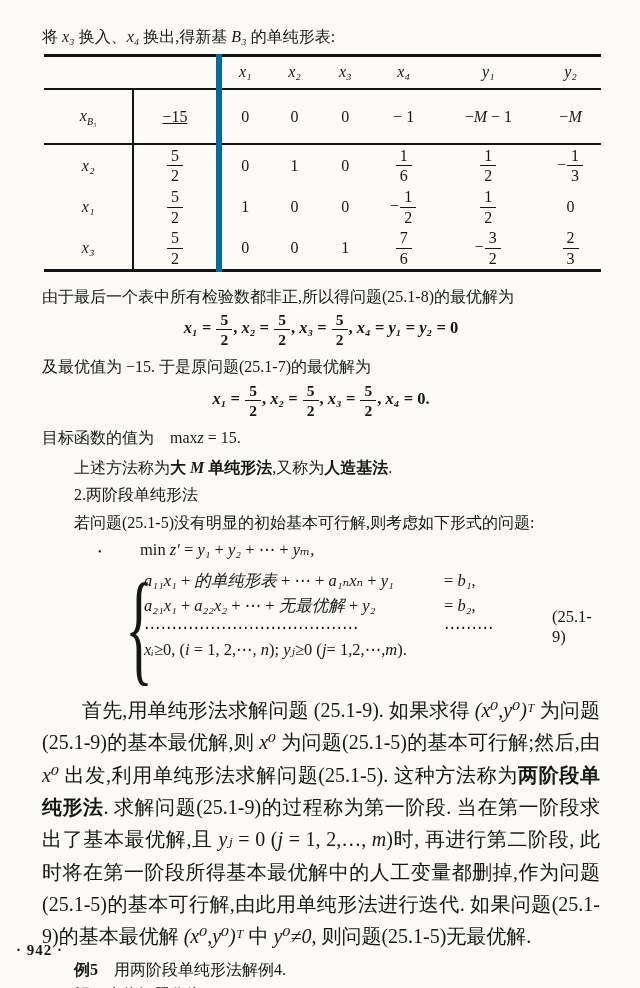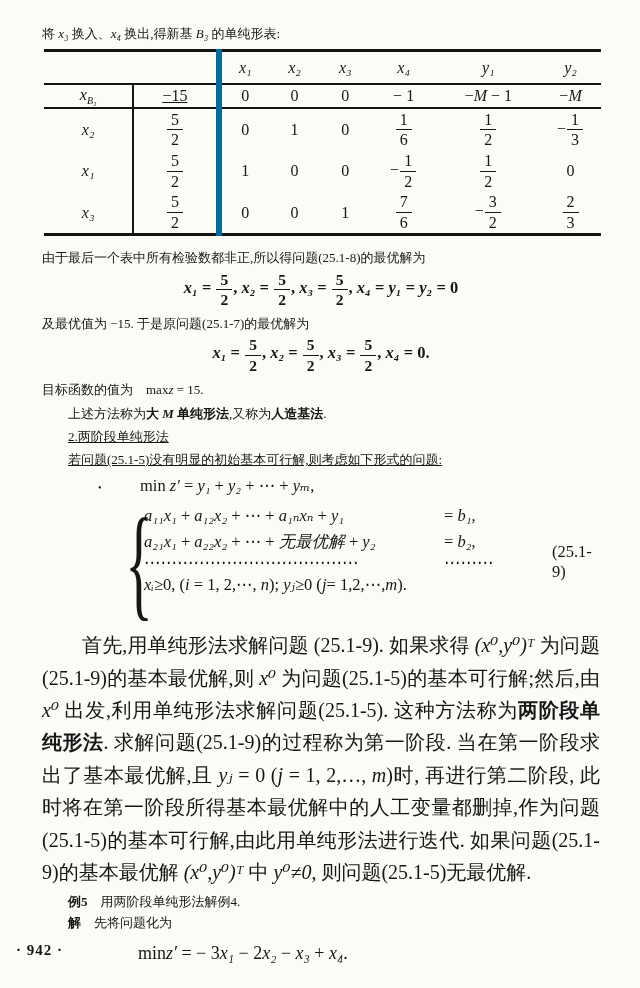--- a/index.html
+++ b/index.html
@@ -6,42 +6,42 @@
   .page{
     position:relative;
     width:640px;height:988px;
     box-sizing:border-box;
     padding:24px 40px 0 42px;
     background:#fcfbf7;
     color:#161616;
     font-family:"Liberation Serif","DejaVu Serif",serif;
     overflow:hidden;
   }
-  p{margin:0;font-size:13px;line-height:1.6;}
+  p{margin:0;font-size:16px;line-height:1.6;}
   .mi{font-style:italic;}
   b{font-weight:700;}
   sub{font-size:10px;font-style:italic;}
   .indent{text-indent:2em;}
 
   
   .frac{display:inline-block;vertical-align:middle;text-align:center;padding:0 1px;font-style:normal;}
   .frac .fnum{display:block;line-height:1.1;padding:0 4px 1px;border-bottom:1.4px solid #161616;}
   .frac .fden{display:block;line-height:1.1;padding:1px 4px 0;}
 
   
   table.simplex{
     border-collapse:collapse;table-layout:fixed;
     width:557px;margin:4px 0 0 2px;
     border-top:3px solid #141414;border-bottom:3px solid #141414;
     font-size:16px;
   }
   .simplex th,.simplex td{text-align:center;vertical-align:middle;padding:0;font-weight:400;}
   .simplex tr.hd{height:34px;}
   .simplex tr.hd th{border-bottom:2px solid #141414;}
-  .simplex tr.obj{height:24px;}
+  .simplex tr.obj{height:55px;}
   .simplex tr.obj td{border-bottom:2px solid #141414;}
   .simplex tr.brow{height:42px;}
   .simplex .vr{border-right:6px solid #0369a1;text-decoration:underline;}
   .simplex .vl{border-right:2px solid #141414;}
 
   
   .eq{font-size:16.5px;line-height:1.2;margin:2px 0 0 0;font-weight:bold;}
   .eq.center{text-align:center;}
   .eq .frac{font-size:15.5px;}
   .minz{position:relative;padding-left:98px;margin-top:2px;font-size:16.5px;line-height:1.6;}
@@ -56,21 +56,21 @@
     transform:scaleX(.45) scaleY(.98);transform-origin:center;
     font-weight:300;
   }
   .sys-lines{flex:none;width:398px;}
   .sys-line{display:flex;line-height:1.55;}
   .sys-line .lhs{width:300px;}
   .sys-line.dots{line-height:1.1;}
   .sys-label{align-self:center;margin-left:10px;}
 
   .pmain{margin-top:8px;font-size:20px;line-height:1.62;text-align:justify;text-indent:2em;}
-  .mt12{margin-top:12px;} .mt6{margin-top:6px;} .mt4{margin-top:4px;} .mt2{margin-top:2px;text-decoration:underline;}
+  .mt12{margin-top:12px;} .mt6{margin-top:6px;} .mt4{margin-top:4px;} .mt2{margin-top:2px;}
   .footer{position:absolute;left:16px;top:942px;font-size:15px;letter-spacing:1px;font-weight:700;}
 </style>
 </head>
 <body>
 
 <div class="page">
 
   <p>将 <span class="mi">x₃</span> 换入、<span class="mi">x₄</span> 换出,得新基 <span class="mi">B₃</span> 的单纯形表:</p>
 
   <table class="simplex">
@@ -158,21 +158,21 @@
 
   <div class="minz">
     <span class="stray">•</span>
     <span>min <span class="mi">z′</span> = <span class="mi">y₁</span> + <span class="mi">y₂</span> + ⋯ + <span class="mi">yₘ</span>,</span>
   </div>
 
   <div class="system">
     <span class="sys-brace">{</span>
     <span class="sys-lines" id="sys-lines">
         <span class="sys-line">
-          <span class="lhs"><span class="mi">a₁₁x₁</span> + <span class="mi">a₁₂x₂</span> + ⋯ + <span class="mi">a₁ₙxₙ</span> + <span class="mi">y₁</span></span>
+          <span class="lhs"><span class="mi">a₁₁x₁</span> + <span class="mi">的单纯形表</span> + ⋯ + <span class="mi">a₁ₙxₙ</span> + <span class="mi">y₁</span></span>
           <span class="rhs">= <span class="mi">b₁</span>,</span>
         </span>
         <span class="sys-line">
           <span class="lhs"><span class="mi">a₂₁x₁</span> + <span class="mi">a₂₂x₂</span> + ⋯ + <span class="mi">无最优解</span> + <span class="mi">y₂</span></span>
           <span class="rhs">= <span class="mi">b₂</span>,</span>
         </span>
         <span class="sys-line dots">
           <span class="lhs">⋯⋯⋯⋯⋯⋯⋯⋯⋯⋯⋯⋯⋯</span>
           <span class="rhs">⋯⋯⋯</span>
         </span>

